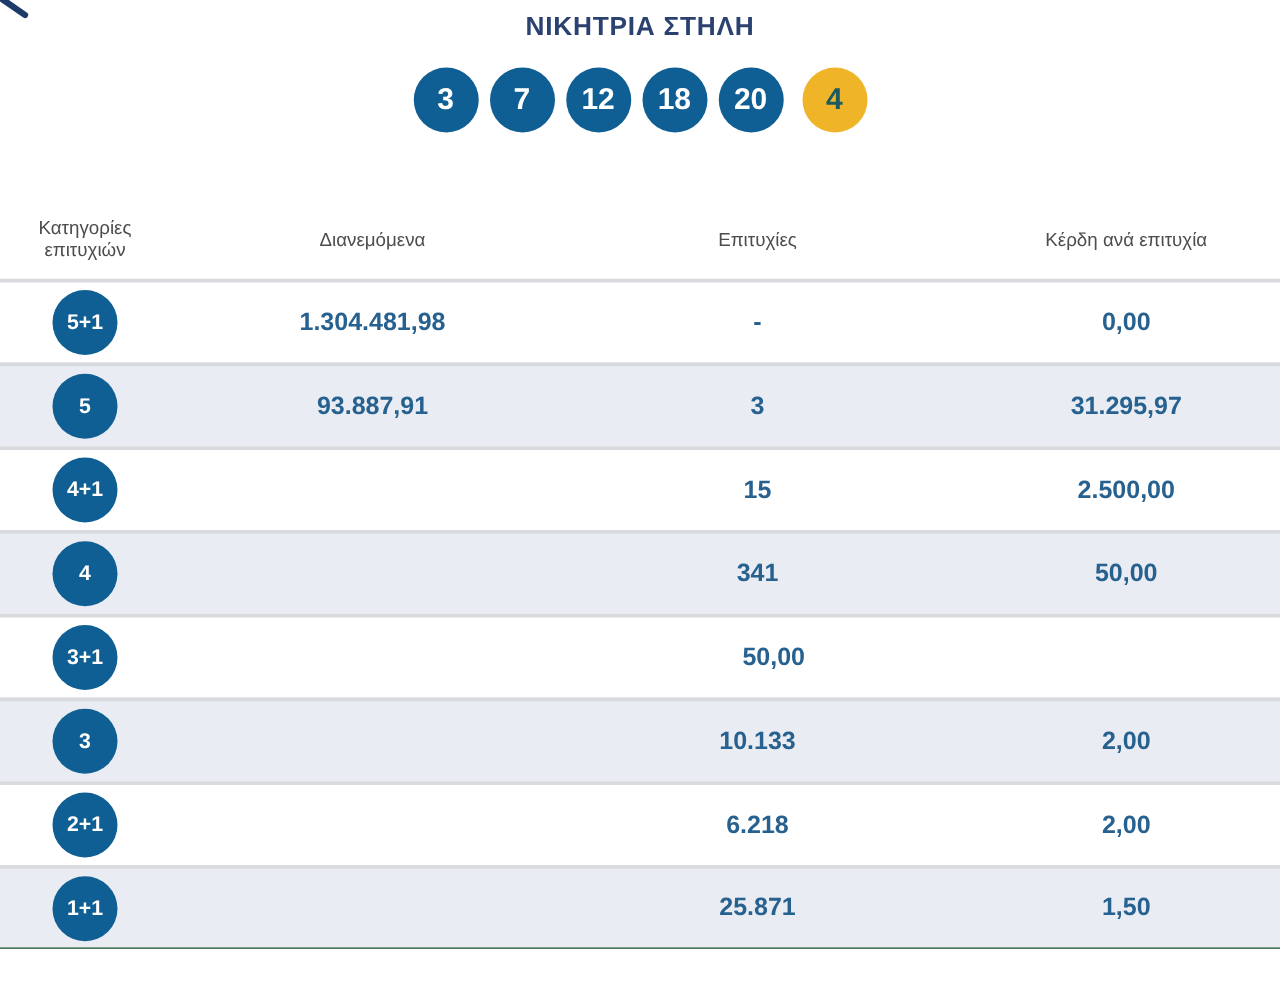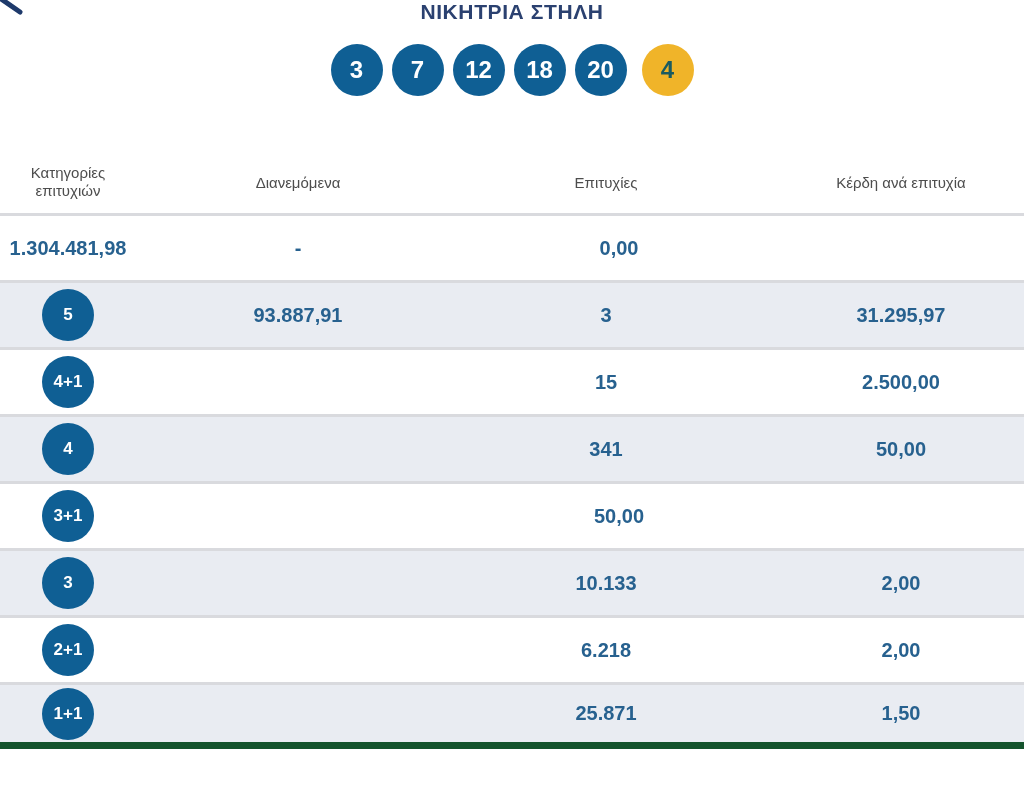--- a/index.html
+++ b/index.html
@@ -11,20 +11,21 @@
     overflow: hidden;
   }
   .page { position: relative; width: 1024px; height: 795px; }
 
   
   .corner-icon { position: absolute; top: 0; left: 0; }
 
   
   .title {
     margin: 0;
+    padding-top: 10px;
     text-align: center;
     font-size: 21px;
     font-weight: bold;
     letter-spacing: 0.6px;
     color: #2b4170;
   }
 
   
   .balls {
     margin-top: 20px;
@@ -63,21 +64,21 @@
   .hc.c4 { padding-left: 26px; }
 
   .trow {
     height: 67px;
     border-top: 3px solid #d9dade;
     display: grid;
     grid-template-columns: 136px 324px 292px 272px;
     align-items: center;
   }
   #rows .trow:nth-child(even) { background: #e9ecf2; }
-  #rows .trow:last-child { border-bottom: 7px solid #14532d; }
+  #rows .trow:last-child { border-bottom: 1px solid #14532d; }
 
   .cell { text-align: center; }
   .cell.c4 { padding-left: 26px; }
   .val {
     color: #27618f;
     font-weight: bold;
     font-size: 20px;
   }
   .badge {
     display: inline-flex;
@@ -112,20 +113,23 @@
 
   <div class="thead">
     <div class="hc c1">Κατηγορίες επιτυχιών</div>
     <div class="hc c2">Διανεμόμενα</div>
     <div class="hc c3">Επιτυχίες</div>
     <div class="hc c4">Κέρδη ανά επιτυχία</div>
   </div>
 
   <div id="rows">
   <div class="trow">
+    <div class="cell c1">
+      <span class="badge">5+1</span>
+    </div>
     <div class="cell c2 val">1.304.481,98</div>
     <div class="cell c3 val">-</div>
     <div class="cell c4 val">0,00</div>
   </div>
 
   <div class="trow">
     <div class="cell c1">
       <span class="badge">5</span>
     </div>
     <div class="cell c2 val">93.887,91</div>

